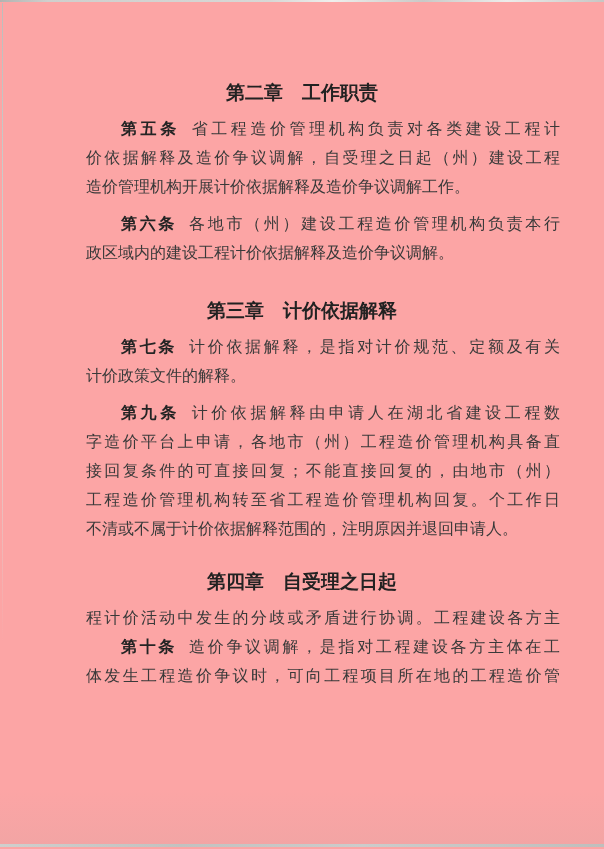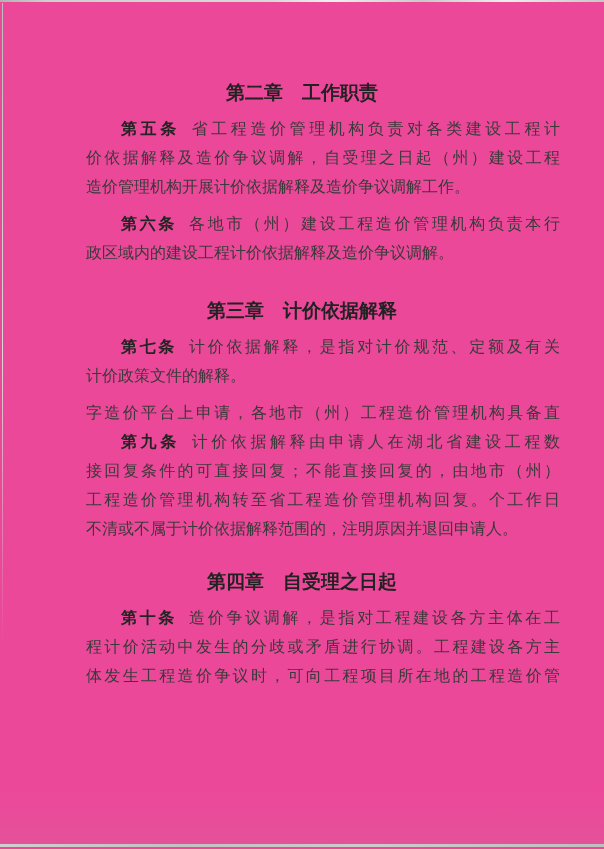--- a/index.html
+++ b/index.html
@@ -4,21 +4,21 @@
 <style>
   * { margin:0; padding:0; box-sizing:border-box; }
   html,body { background:#ffffff; }
   body {
     width:604px; height:849px;
     font-family:"Liberation Serif","DejaVu Serif",serif;
   }
   .page {
     position:relative;
     width:604px; height:849px;
-    background:#ec4899;
+    background:#fca5a5;
     overflow:hidden;
     color:#3a3a3a;
   }
   
   .edge-top {
     position:absolute; top:0; left:0; width:100%; height:2px;
     background:linear-gradient(90deg,#b3b3b1 0,#cfcfcd 8%,#d8d8d6 45%,#efefed 55%,#c9c9c7 70%,#ededeb 84%,#c6c6c4 100%);
   }
   .edge-left {
     position:absolute; top:3px; left:2px; width:1px; height:640px;
@@ -88,29 +88,29 @@
 
     <div class="chapter sp1">第三章　计价依据解释</div>
 
     <div class="para">
       <div class="line first"><span class="num">第七条</span><span>计价依据解释，是指对计价规范、定额及有关</span></div>
       <div class="line last">计价政策文件的解释。</div>
     </div>
 
 
     <div class="para">
+      <div class="line first"><span class="num">第九条</span><span>计价依据解释由申请人在湖北省建设工程数</span></div>
       <div class="line">字造价平台上申请，各地市（州）工程造价管理机构具备直</div>
-      <div class="line first"><span class="num">第九条</span><span>计价依据解释由申请人在湖北省建设工程数</span></div>
       <div class="line">接回复条件的可直接回复；不能直接回复的，由地市（州）</div>
       <div class="line">工程造价管理机构转至省工程造价管理机构回复。个工作日</div>
       <div class="line last">不清或不属于计价依据解释范围的，注明原因并退回申请人。</div>
     </div>
 
     <div class="chapter sp2">第四章　自受理之日起</div>
 
     <div class="para">
+      <div class="line">程计价活动中发生的分歧或矛盾进行协调。工程建设各方主</div>
       <div class="line first"><span class="num">第十条</span><span>造价争议调解，是指对工程建设各方主体在工</span></div>
-      <div class="line">程计价活动中发生的分歧或矛盾进行协调。工程建设各方主</div>
       <div class="line">体发生工程造价争议时，可向工程项目所在地的工程造价管</div>
     </div>
 
   </div>
 </div>
 
 </body></html>

